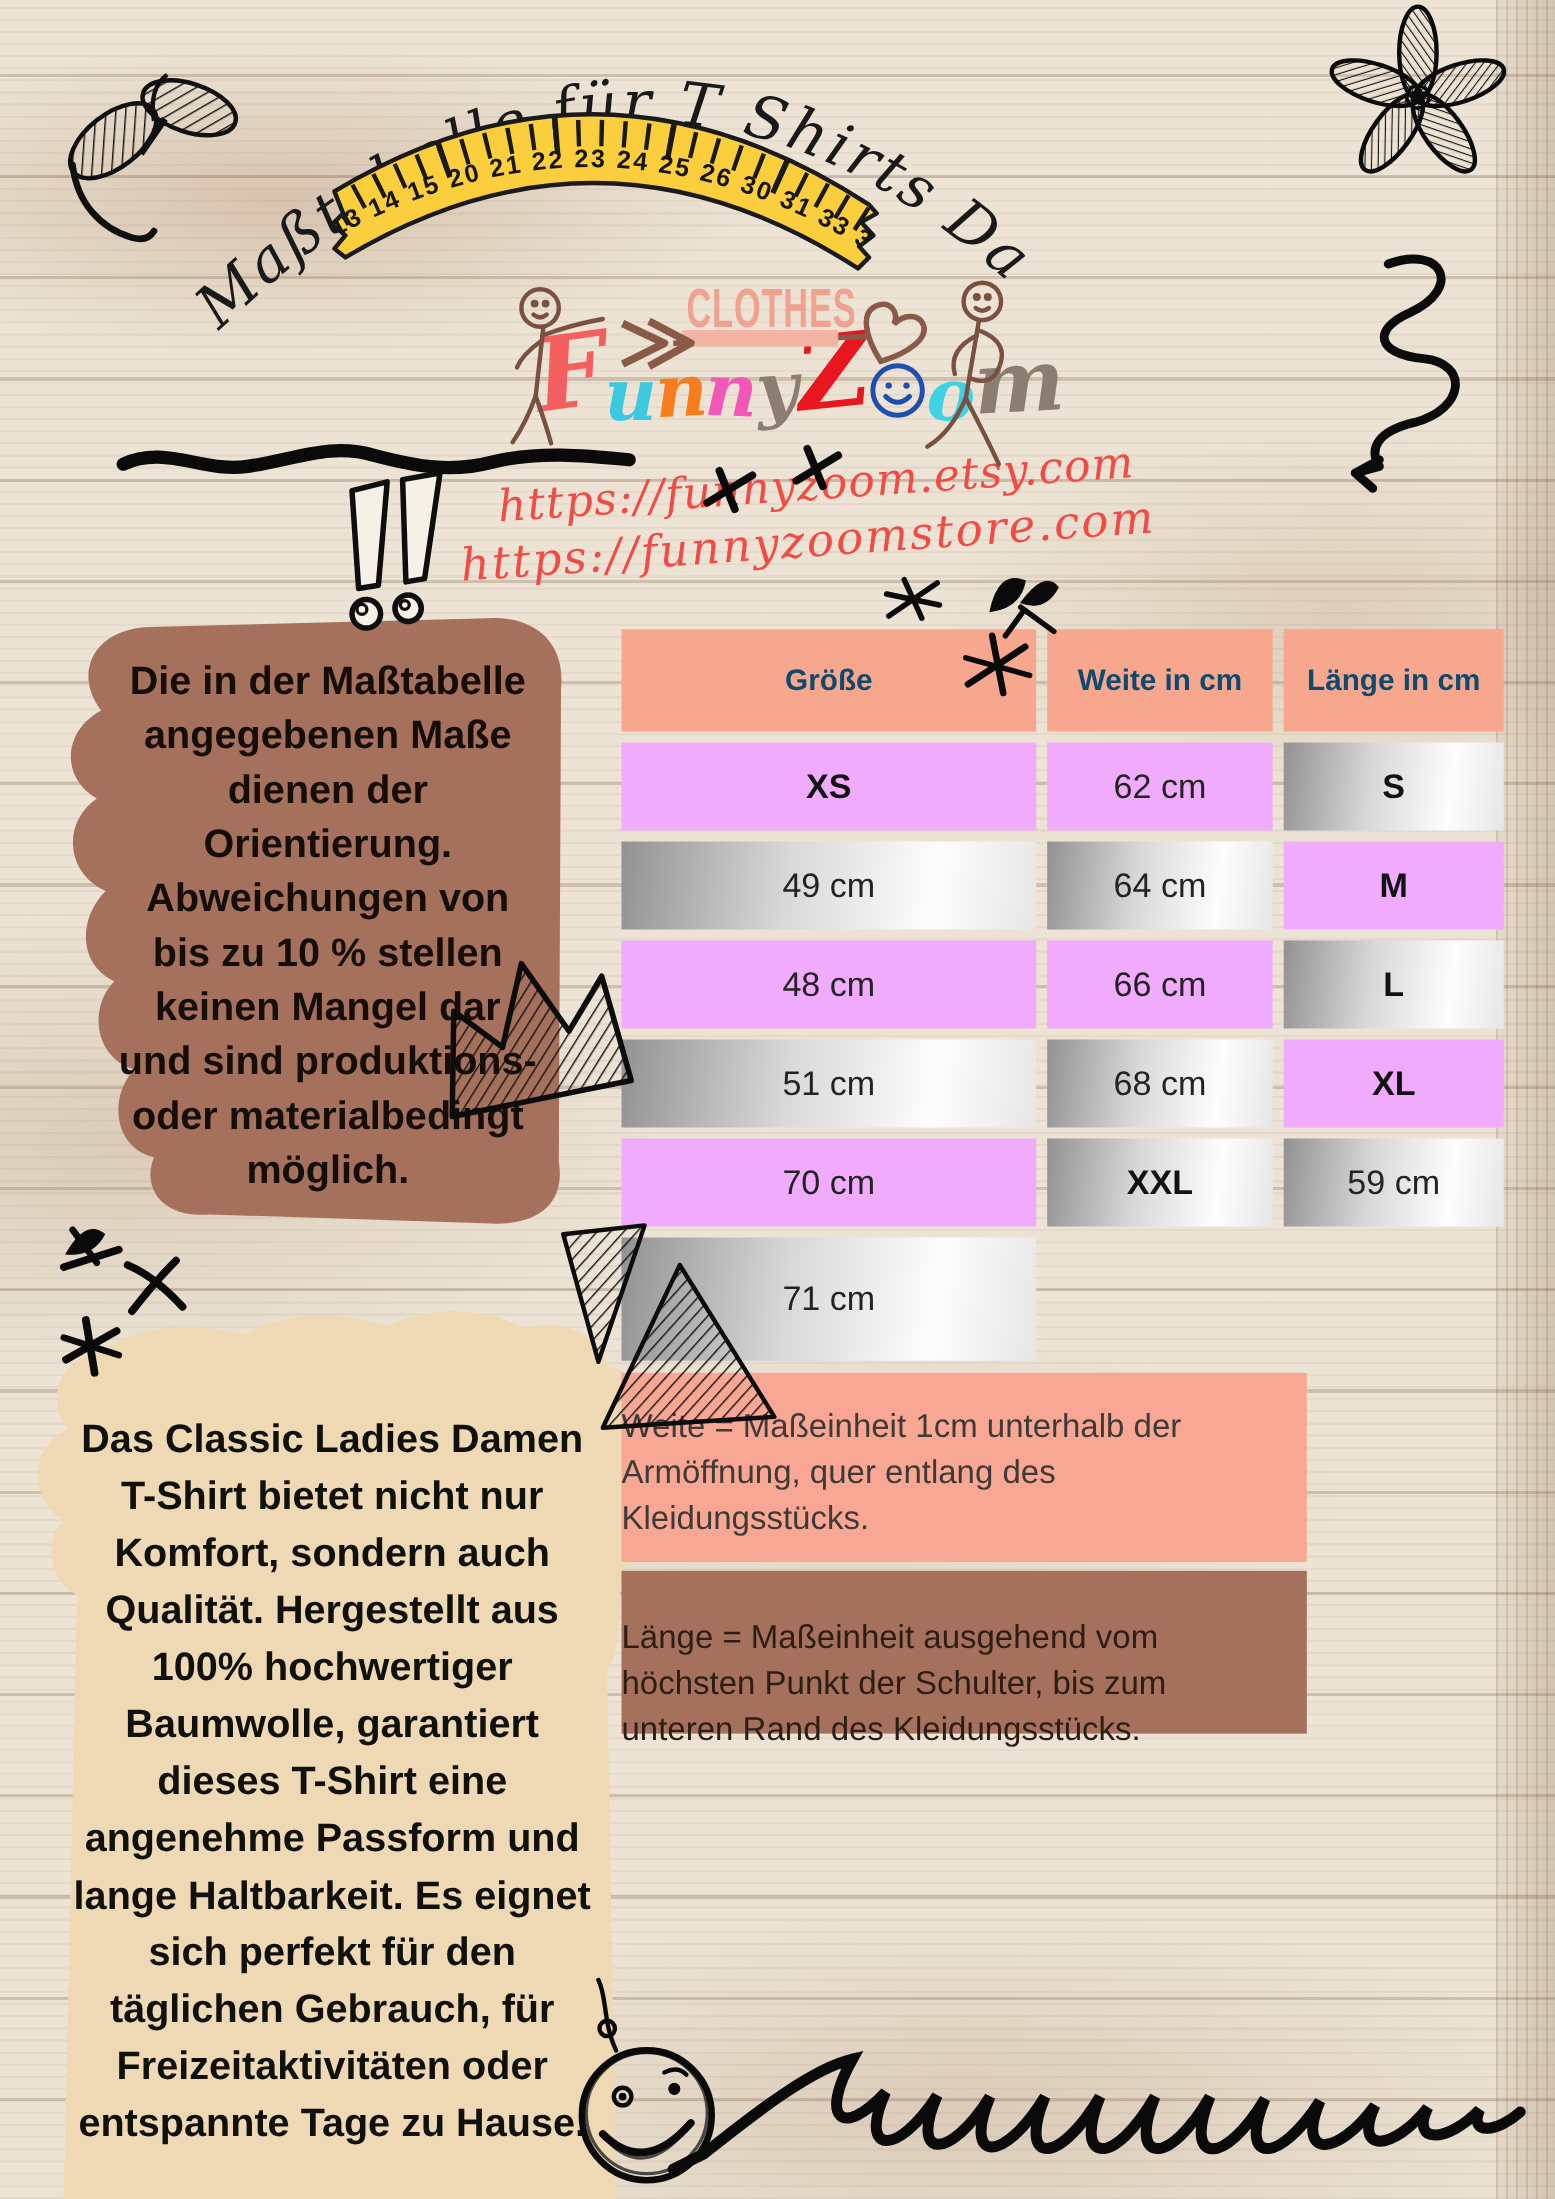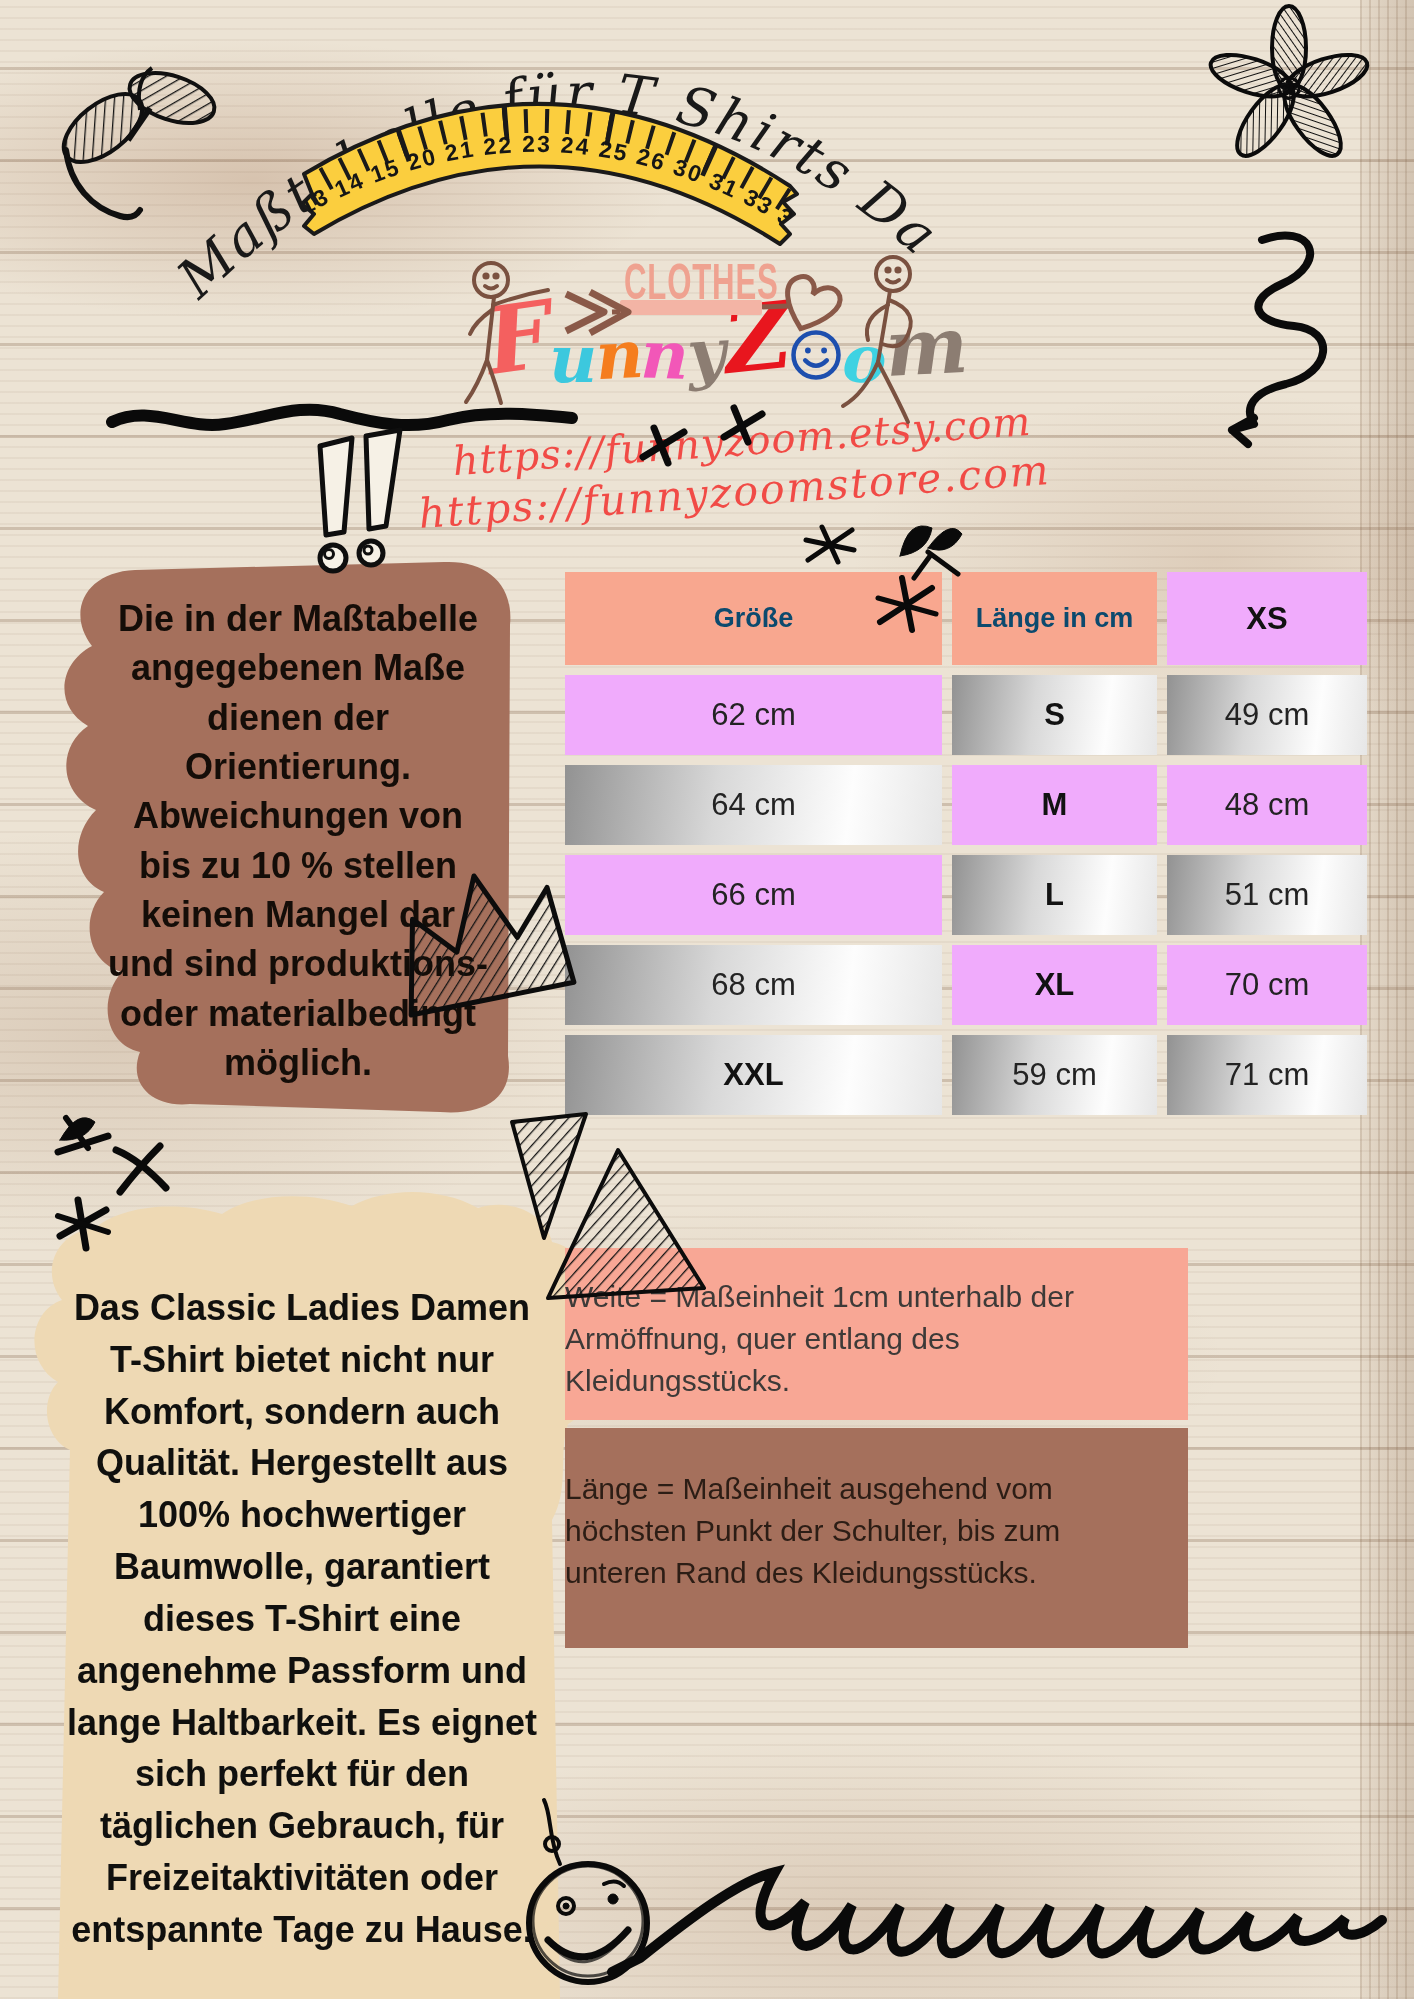--- a/index.html
+++ b/index.html
@@ -52,21 +52,21 @@
   .tcell{display:flex;align-items:center;justify-content:center;}
   .th{background:#f8a78f;font-weight:bold;font-size:27px;color:#0c4a6e;text-align:center;}
   .rowa{background:#f0abfc;}
   .rowb{background:linear-gradient(97deg,#929292,#d8d8d8 40%,#fdfdfd 75%,#e6e6e6);}
   .size{font-weight:bold;font-size:31px;color:#121212;}
   .val{font-size:31px;color:#232323;}
   
   .note{position:absolute;left:565px;width:623px;z-index:3;white-space:pre;
         font-size:30px;line-height:1.4;box-sizing:border-box;}
   .note-weite{top:1248px;height:172px;background:#f8a795;color:#3d3a38;padding-top:28px;}
-  .note-laenge{top:1428px;height:220px;background:#a5705c;color:#2c1d15;padding-top:40px;}
+  .note-laenge{top:1428px;height:148px;background:#a5705c;color:#2c1d15;padding-top:40px;}
 </style>
 </head>
 <body>
 
 <div class="page">
   <div class="wood"></div>
   <div class="wood-right"></div>
 
   <svg class="title-svg" width="1414" height="430" viewBox="0 0 1414 430">
     <defs>
@@ -118,20 +118,21 @@
 dieses T-Shirt eine
 angenehme Passform und
 lange Haltbarkeit. Es eignet
 sich perfekt für den
 täglichen Gebrauch, für
 Freizeitaktivitäten oder
 entspannte Tage zu Hause.</div>
 
   <div class="size-table">
     <div class="tcell th">Größe</div>
+    <div class="tcell th">Weite in cm</div>
     <div class="tcell th">Länge in cm</div>
   <div class="tcell rowa size">XS</div>
       <div class="tcell rowa val">62 cm</div>
       <div class="tcell rowb size">S</div>
       <div class="tcell rowb val">49 cm</div>
       <div class="tcell rowb val">64 cm</div>
       <div class="tcell rowa size">M</div>
       <div class="tcell rowa val">48 cm</div>
       <div class="tcell rowa val">66 cm</div>
       <div class="tcell rowb size">L</div>

